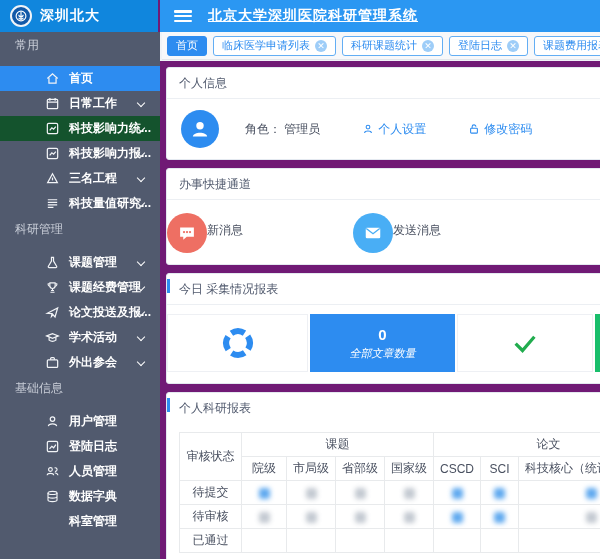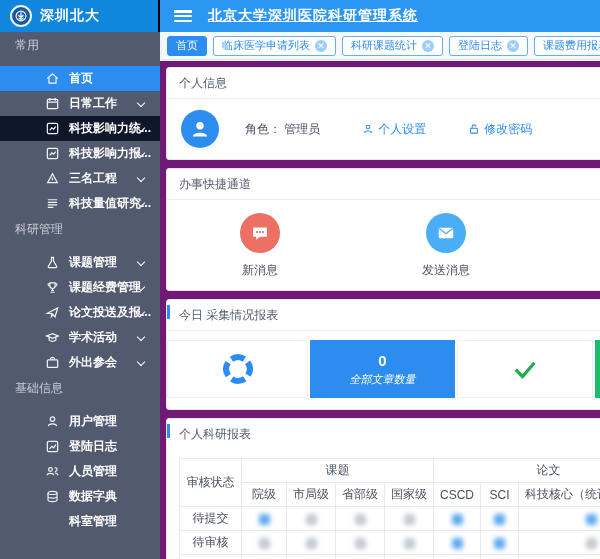--- a/index.html
+++ b/index.html
@@ -2,34 +2,34 @@
 <html><head>
 <meta charset="utf-8">
 <style>
   * { margin:0; padding:0; box-sizing:border-box; }
   html,body { width:600px; height:559px; overflow:hidden; }
   body { font-family:"Liberation Sans","DejaVu Sans",sans-serif; background:#f0f3f7; }
   .app { position:relative; width:600px; height:559px; overflow:hidden; }
 
   
   .topbar { position:absolute; top:0; left:0; right:0; height:32px; display:flex; z-index:5; }
-  .logo-area { width:160px; background:#1086dd; display:flex; align-items:center; padding-left:10px; gap:8px; border-right:2px solid #000000; }
+  .logo-area { width:160px; background:#1086dd; display:flex; align-items:center; padding-left:10px; gap:8px; border-right:2px solid #701a75; }
   .logo-badge { width:22px; height:22px; border-radius:50%; background:#1259a8; border:2px solid #f0f4f8; display:flex; align-items:center; justify-content:center; flex:none; }
   .logo-text { color:#fff; font-size:14px; font-weight:bold; letter-spacing:1px; }
   .header-main { flex:1; background:#2b97f2; display:flex; align-items:center; gap:16px; padding-left:14px; }
   .burger { width:18px; height:12px; display:flex; flex-direction:column; justify-content:space-between; cursor:pointer; }
   .burger i { display:block; height:2.5px; background:#fff; border-radius:1px; }
   .app-title { color:#fff; font-size:14px; font-weight:bold; letter-spacing:1px; white-space:nowrap;text-decoration:underline; }
 
   
   .sidebar { position:absolute; top:32px; left:0; bottom:0; width:160px; background:#515a6e; overflow:hidden; z-index:4; }
   .s-group { height:34px; line-height:26px; padding-left:15px; color:#c9ced8; font-size:12px; }
   .s-item { height:25px; display:flex; align-items:center; padding-left:45px; position:relative; color:#fff; cursor:pointer; }
   .s-item.active { background:#2d8cf0; }
-  .s-item.opened { background:#0f172a; }
+  .s-item.opened { background:#14532d; }
   .s-ico { width:15px; height:15px; margin-right:9px; flex:none; color:#f2f4f7; }
   .s-ico svg { width:15px; height:15px; display:block; }
   .s-label { font-size:12px; font-weight:bold; white-space:nowrap; }
   .chev { position:absolute; right:16px; top:9px; width:6px; height:6px; border-right:1.6px solid #fff; border-bottom:1.6px solid #fff; transform:rotate(45deg); }
 
   
   .tabbar { position:absolute; top:32px; left:162px; right:0; height:28px; background:#f7f8fa; border-bottom:1px solid #e2e5ea; display:flex; align-items:center; gap:6px; padding-left:5px; overflow:hidden; z-index:3; }
   .tab { height:20px; display:flex; align-items:center; gap:5px; padding:0 8px; font-size:11px; border-radius:3px; background:#fff; border:1px solid #63aef4; color:#2d8cf0; white-space:nowrap; cursor:pointer; flex:none; }
   .tab.active { background:#2d8cf0; border-color:#2d8cf0; color:#fff; }
   .tab-x { width:12px; height:12px; border-radius:50%; background:#9ecdf8; color:#fff; font-size:9px; line-height:12px; text-align:center; cursor:pointer; }
@@ -42,21 +42,21 @@
 
   
   .pi-body { display:flex; align-items:center; padding:11px 14px; height:60px; }
   .avatar { width:38px; height:38px; border-radius:50%; background:#2d8cf0; display:flex; align-items:center; justify-content:center; margin-right:26px; flex:none; }
   .role { font-size:12px; color:#495060; }
   .pi-link { display:flex; align-items:center; gap:4px; margin-left:42px; color:#2d8cf0; font-size:12px; cursor:pointer; }
   .pi-link svg { width:12px; height:12px; }
 
   
   .qc-body { display:flex; padding:13px 0 11px; }
-  .qc-item { width:33.33%; display:flex; flex-direction:column; align-items:center; cursor:pointer; }
+  .qc-item { width:33.33%; display:flex; flex-direction:row; align-items:flex-start; cursor:pointer; }
   .qc-circle { width:40px; height:40px; border-radius:50%; display:flex; align-items:center; justify-content:center; }
   .qc-red { background:#ee6f63; } .qc-blue { background:#49aef5; }
   .qc-label { margin-top:9px; font-size:12px; color:#495060; }
 
   
   .strip { display:flex; gap:2px; padding:9px 0 11px; }
   .sbox { height:58px; display:flex; flex-direction:column; align-items:center; justify-content:center; flex:none; }
   .sbox.white { background:#fff; border:1px solid #eef0f4; }
   .sbox-stat { background:#2d8cf0; color:#fff; }
   .stat-val { font-size:15px; font-weight:bold; line-height:18px; }

